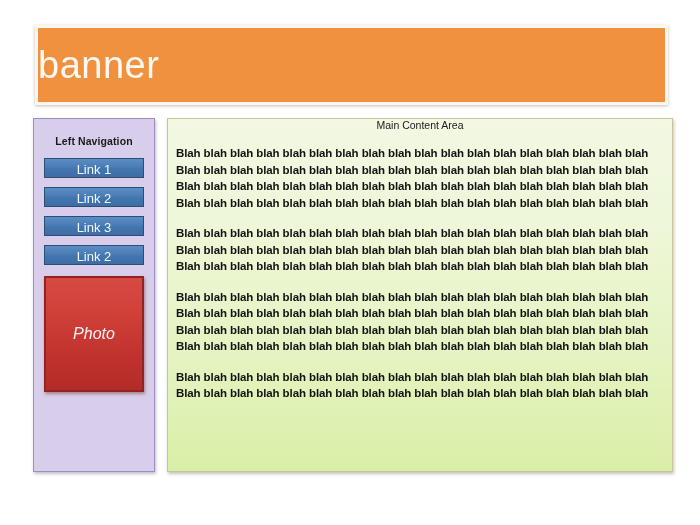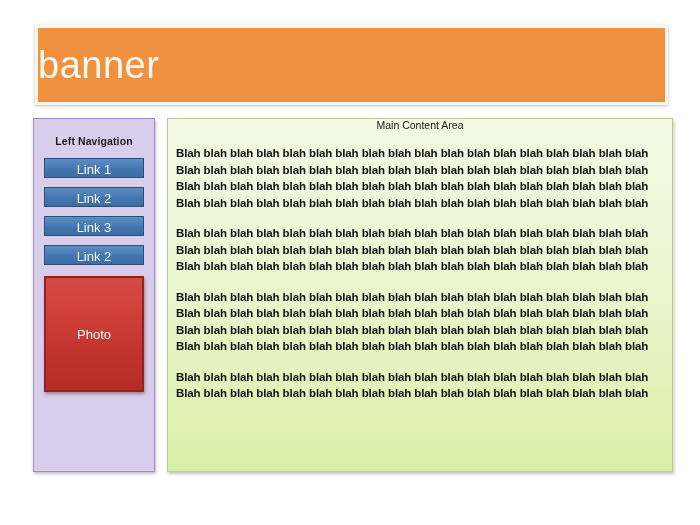--- a/index.html
+++ b/index.html
@@ -83,21 +83,22 @@
     border: 2px solid #8f2420;
     box-sizing: border-box;
     box-shadow: 1px 2px 3px rgba(110,60,60,0.5);
     display: flex;
     align-items: center;
     justify-content: center;
     cursor: pointer;
   }
   #photo-label {
     color: #fbf4f4;
-    font-size: 13px;
+    font-size: 16px;
+    font-style: italic;
   }
 
   
   #main-content {
     position: absolute;
     left: 167px;
     top: 118px;
     width: 506px;
     height: 354px;
     background: linear-gradient(to bottom, #f2f8e2 0%, #eef7d9 30%, #e4f3bf 70%, #d9efa6 100%);

